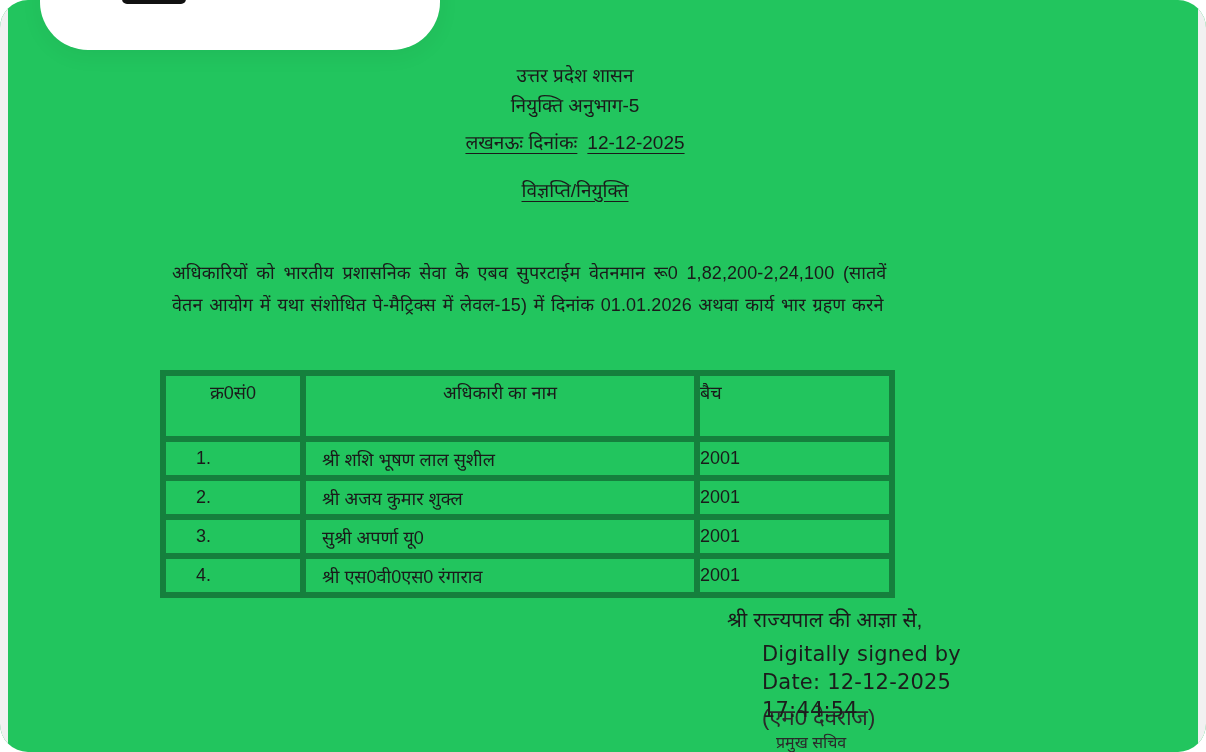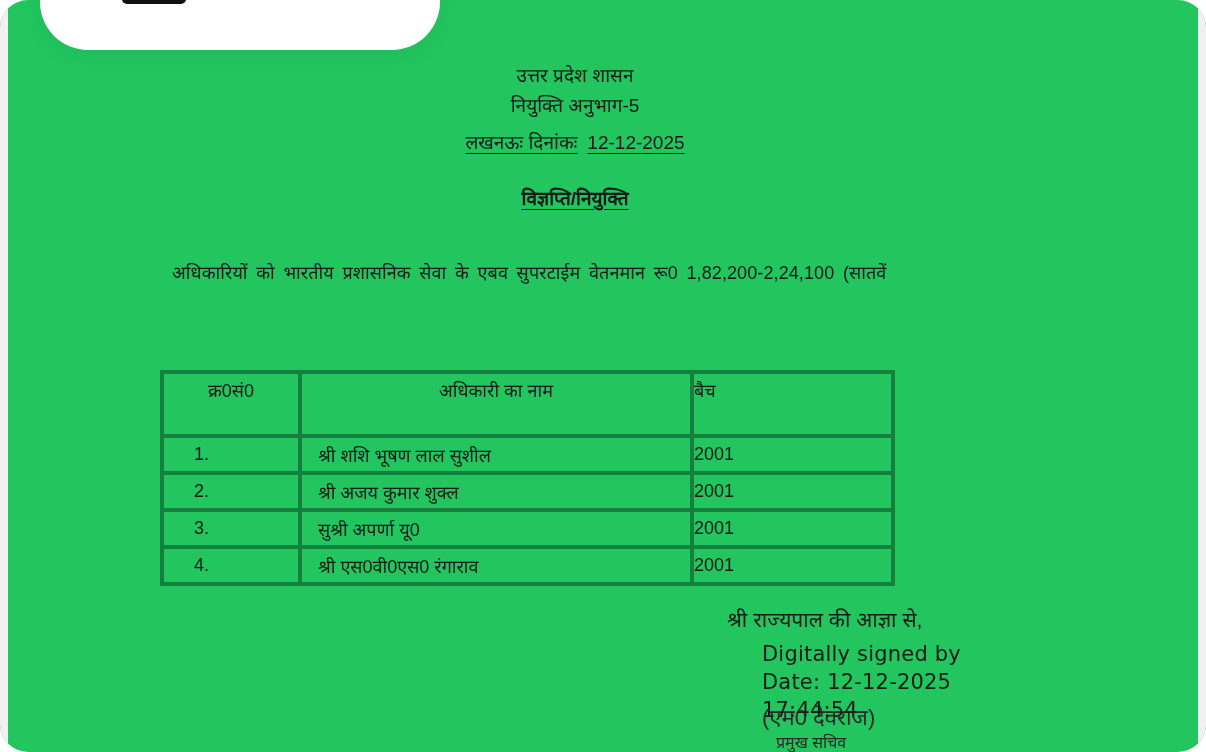--- a/index.html
+++ b/index.html
@@ -52,21 +52,21 @@
       left: 0; width: 1150px;
       text-align: center;
       font-family: "Liberation Sans", "DejaVu Sans", sans-serif;
       font-size: 19px;
       color: #1a1a1a;
       white-space: nowrap;
     }
     .hdr.l1 { top: 62px; }
     .hdr.l2 { top: 92px; }
     .hdr.l3 { top: 129px; text-decoration: underline; text-underline-offset: 4px; }
-    .hdr.l4 { top: 177px; text-decoration: underline; text-underline-offset: 4px; font-weight: bold; margin-top: 8px; }
+    .hdr.l4 { top: 177px; text-decoration: underline; text-underline-offset: 4px; font-weight: normal; }
     .hdr .date-gap { display: inline-block; width: 10px; }
 
     .para-line {
       position: absolute;
       white-space: nowrap;
       font-family: "Liberation Sans", "DejaVu Sans", sans-serif;
       font-size: 18px;
       color: #1a1a1a;
       letter-spacing: 0.1px;
     }
@@ -78,21 +78,21 @@
     table.officers {
       position: absolute;
       left: 160px; top: 370px;
       width: 735px;
       border-collapse: collapse;
       font-family: "Liberation Sans", "DejaVu Sans", sans-serif;
       font-size: 18px;
       color: #1a1a1a;
     }
     table.officers td, table.officers th {
-      border: 4px solid #15803d;
+      border: 6px solid #15803d;
       padding: 0;
       font-weight: normal;
     }
     table.officers th {
       height: 56px;
       vertical-align: top;
       padding-top: 4px;
     }
     table.officers td { height: 33px; }
     .c-sn { width: 104px; text-align: left; padding-left: 30px !important; }
@@ -144,20 +144,21 @@
   <div class="overlay-card"></div>
   <div class="overlay-pill"></div>
 
   <div class="doc">
     <div class="hdr l1">उत्तर प्रदेश शासन</div>
     <div class="hdr l2">नियुक्ति अनुभाग-5</div>
     <div class="hdr l3"><span>लखनऊः दिनांकः</span><span class="date-gap"></span><span>12-12-2025</span></div>
     <div class="hdr l4">विज्ञप्ति/नियुक्ति</div>
 
     <div class="para-line p2">अधिकारियों को भारतीय प्रशासनिक सेवा के एबव सुपरटाईम वेतनमान रू0 1,82,200-2,24,100 (सातवें</div>
+    <div class="para-line p3">वेतन आयोग में यथा संशोधित पे-मैट्रिक्स में लेवल-15) में दिनांक 01.01.2026 अथवा कार्य भार ग्रहण करने</div>
 
     <table class="officers">
       <thead>
         <tr>
           <th class="c-sn">क्र0सं0</th>
           <th class="c-name">अधिकारी का नाम</th>
           <th class="c-batch">बैच</th>
         </tr>
       </thead>
       <tbody>

